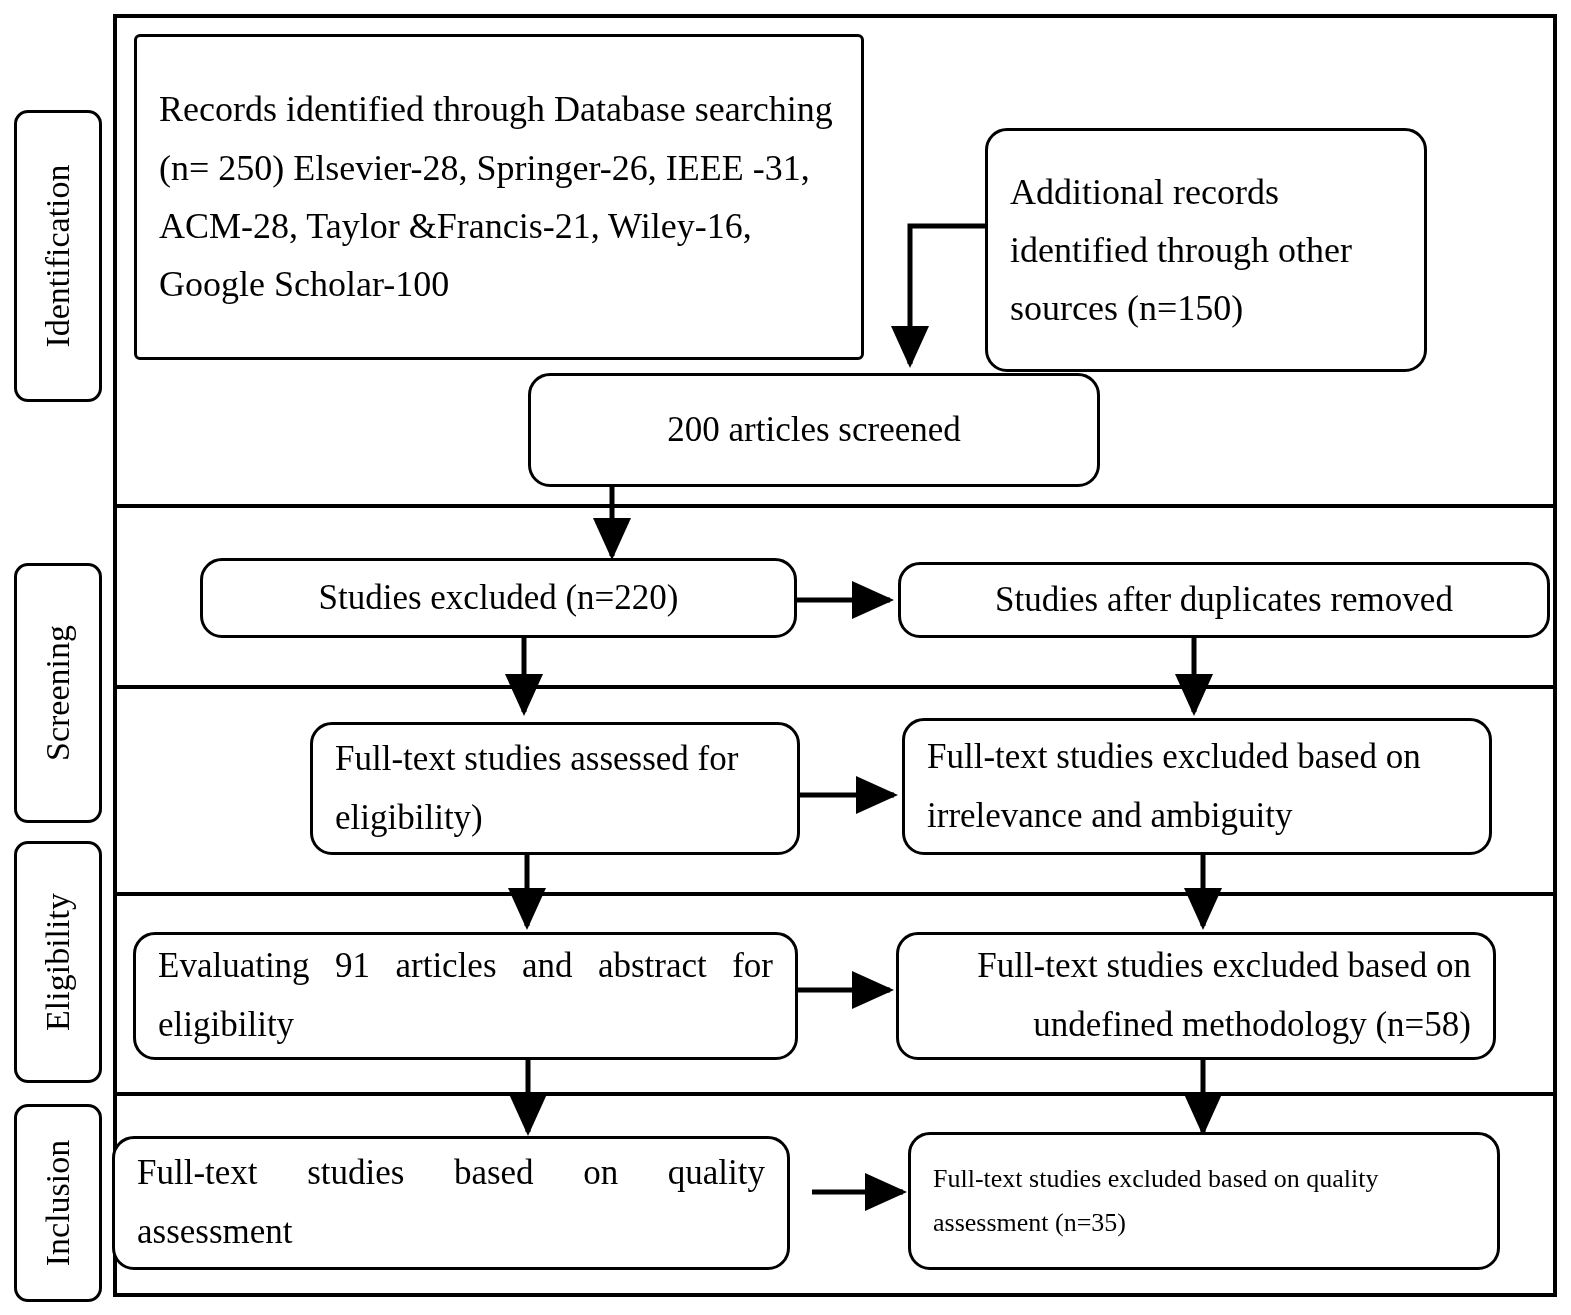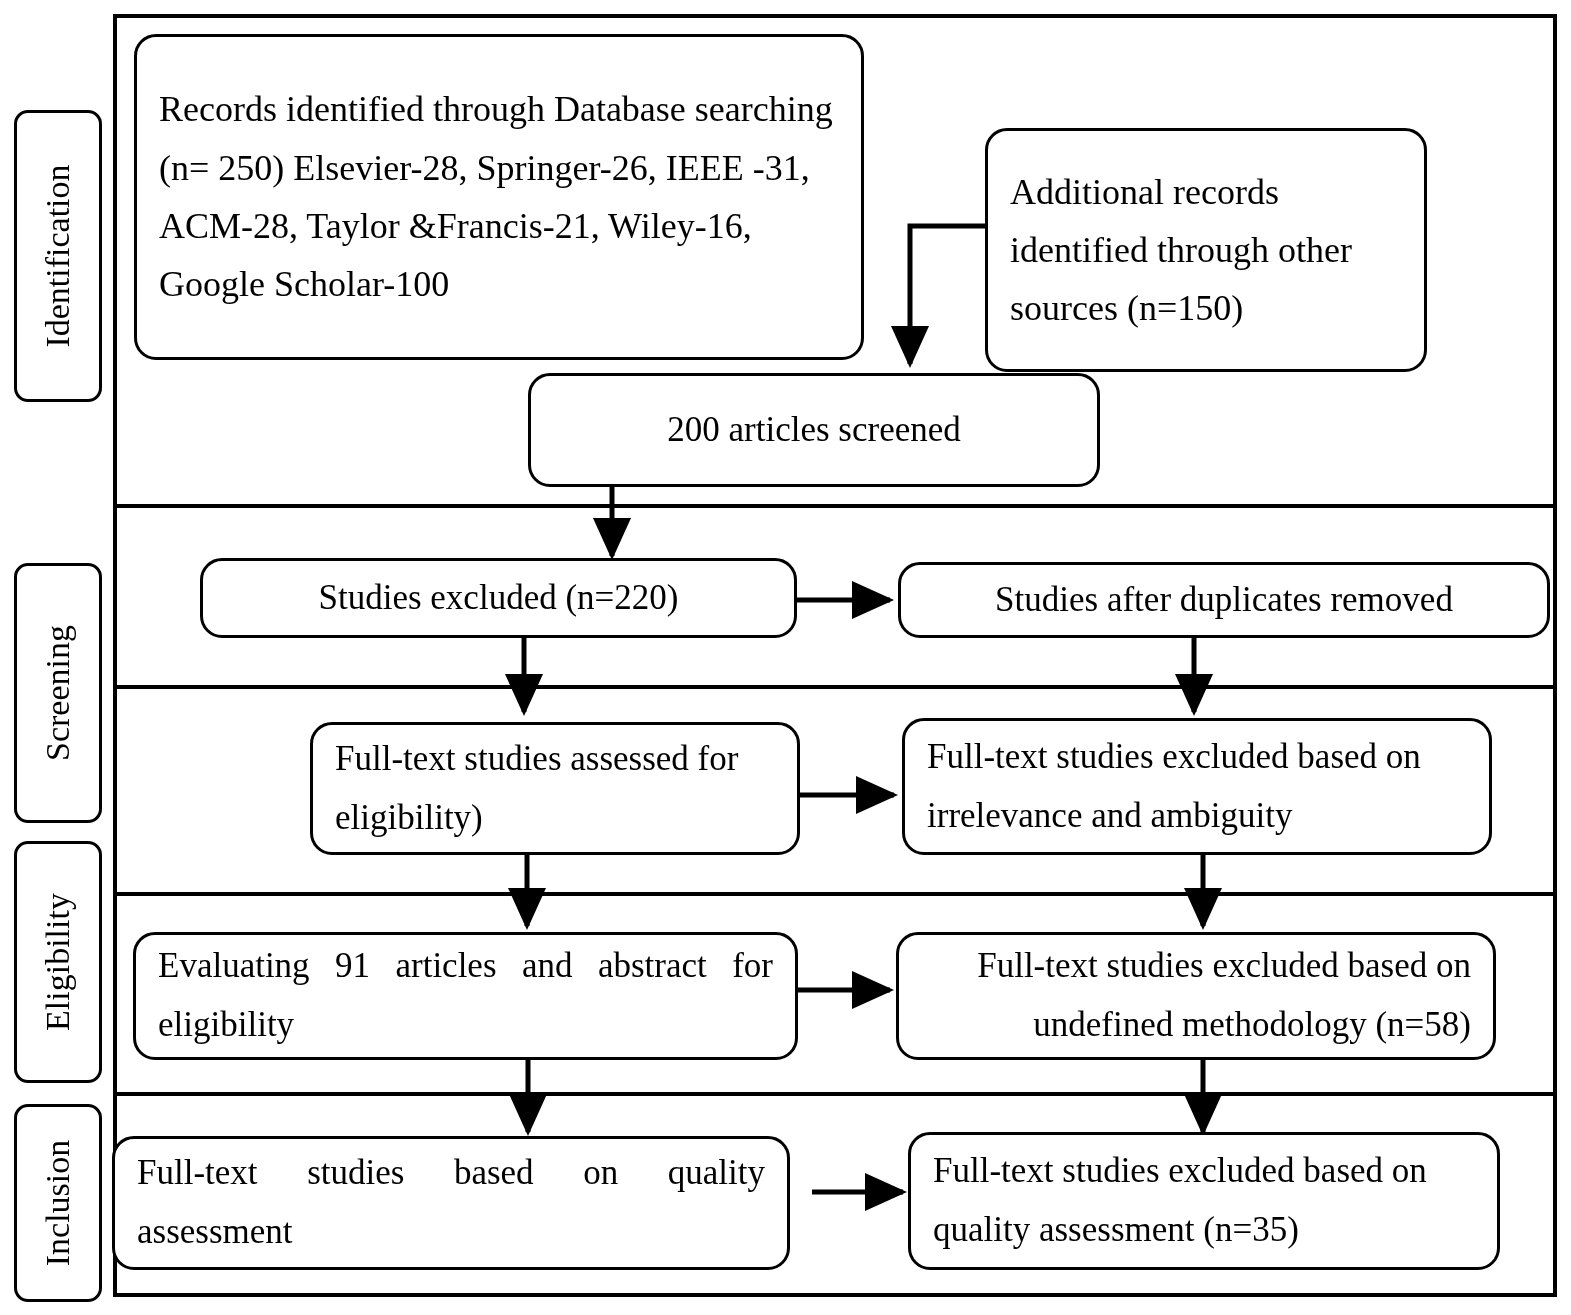--- a/index.html
+++ b/index.html
@@ -143,21 +143,21 @@
   </div>
 
   <div class="stage-box" style="left:14px; top:841px; width:88px; height:242px;">
     <span class="stage-label">Eligibility</span>
   </div>
 
   <div class="stage-box" style="left:14px; top:1104px; width:88px; height:198px;">
     <span class="stage-label">Inclusion</span>
   </div>
 
-  <div class="node" style="left:134px; top:34px; width:730px; height:326px;">
+  <div class="node" style="left:134px; top:34px; width:730px; height:326px;border-radius:6px;">
     <div class="txt" style="font-size:36px; line-height:1.62;">Records identified through Database searching (n= 250) Elsevier-28, Springer-26, IEEE -31, ACM-28, Taylor &amp;Francis-21, Wiley-16, Google Scholar-100</div>
   </div>
 
   <div class="node" style="left:985px; top:128px; width:442px; height:244px;">
     <div class="txt" style="font-size:36px; line-height:1.62;">Additional records identified through other sources (n=150)</div>
   </div>
 
   <div class="node center" style="left:528px; top:373px; width:572px; height:114px;">
     <div class="txt">200 articles screened</div>
   </div>
@@ -184,16 +184,16 @@
 
   <div class="node" style="left:896px; top:932px; width:600px; height:128px;">
     <div class="txt" style="font-size:35px; line-height:1.68;text-align:right;">Full-text studies excluded based on undefined methodology (n=58)</div>
   </div>
 
   <div class="node justify" style="left:112px; top:1136px; width:678px; height:134px;">
     <div class="txt" style="font-size:35px; line-height:1.68;">Full-text studies based on quality assessment</div>
   </div>
 
   <div class="node" style="left:908px; top:1132px; width:592px; height:138px;">
-    <div class="txt" style="font-size:35px; line-height:1.68;">Full-text studies excluded based on quality assessment (n=35)</div>
+    <div class="txt" style="font-size:26px; line-height:1.68;">Full-text studies excluded based on quality assessment (n=35)</div>
   </div>
 
 </div>
 
 </body></html>

